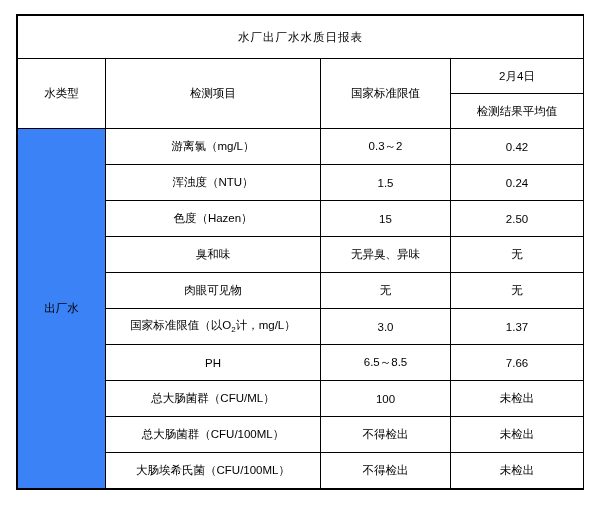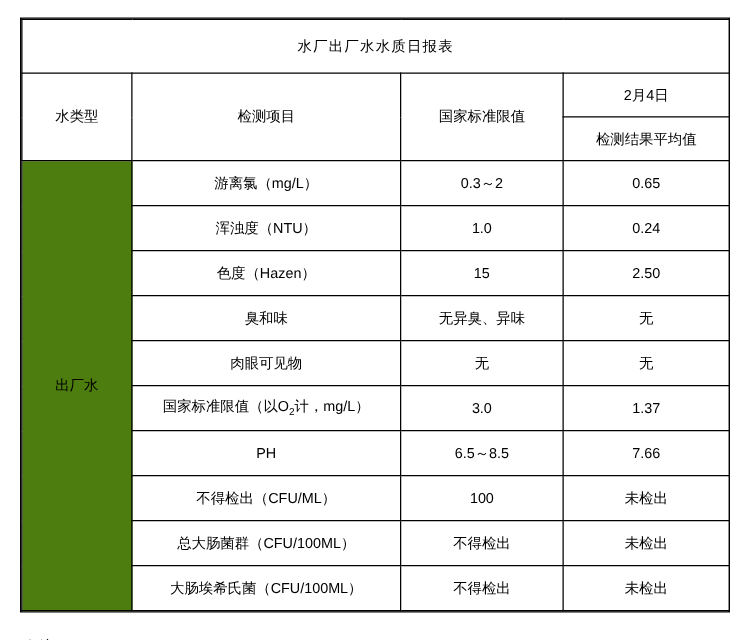--- a/index.html
+++ b/index.html
@@ -111,28 +111,28 @@
           <td class="hdr-tall" rowspan="2">水类型</td>
           <td class="hdr-tall" rowspan="2">检测项目</td>
           <td class="hdr-tall" rowspan="2">国家标准限值</td>
           <td class="date-cell">2月4日</td>
         </tr>
         <tr>
           <td class="subhdr">检测结果平均值</td>
         </tr>
 
         <tr>
-          <td class="cat-cell" rowspan="10" style="background: #4d7c0f;">出厂水</td>
+          <td class="cat-cell" rowspan="10" style="background: #3b82f6;">出厂水</td>
           <td class="item-cell">游离氯（mg/L）</td>
           <td class="val-cell">0.3～2</td>
-          <td class="val-cell">0.65</td>
+          <td class="val-cell">0.42</td>
         </tr>
         <tr>
           <td class="item-cell">浑浊度（NTU）</td>
-          <td class="val-cell">1.0</td>
+          <td class="val-cell">1.5</td>
           <td class="val-cell">0.24</td>
         </tr>
         <tr>
           <td class="item-cell">色度（Hazen）</td>
           <td class="val-cell">15</td>
           <td class="val-cell">2.50</td>
         </tr>
         <tr>
           <td class="item-cell">臭和味</td>
           <td class="val-cell">无异臭、异味</td>
@@ -147,21 +147,21 @@
           <td class="item-cell"><span>国家标准限值（以O</span><sub>2</sub><span>计，mg/L）</span></td>
           <td class="val-cell">3.0</td>
           <td class="val-cell">1.37</td>
         </tr>
         <tr>
           <td class="item-cell">PH</td>
           <td class="val-cell">6.5～8.5</td>
           <td class="val-cell">7.66</td>
         </tr>
         <tr>
-          <td class="item-cell">不得检出（CFU/ML）</td>
+          <td class="item-cell">总大肠菌群（CFU/ML）</td>
           <td class="val-cell">100</td>
           <td class="val-cell">未检出</td>
         </tr>
         <tr>
           <td class="item-cell">总大肠菌群（CFU/100ML）</td>
           <td class="val-cell">不得检出</td>
           <td class="val-cell">未检出</td>
         </tr>
         <tr>
           <td class="item-cell">大肠埃希氏菌（CFU/100ML）</td>

